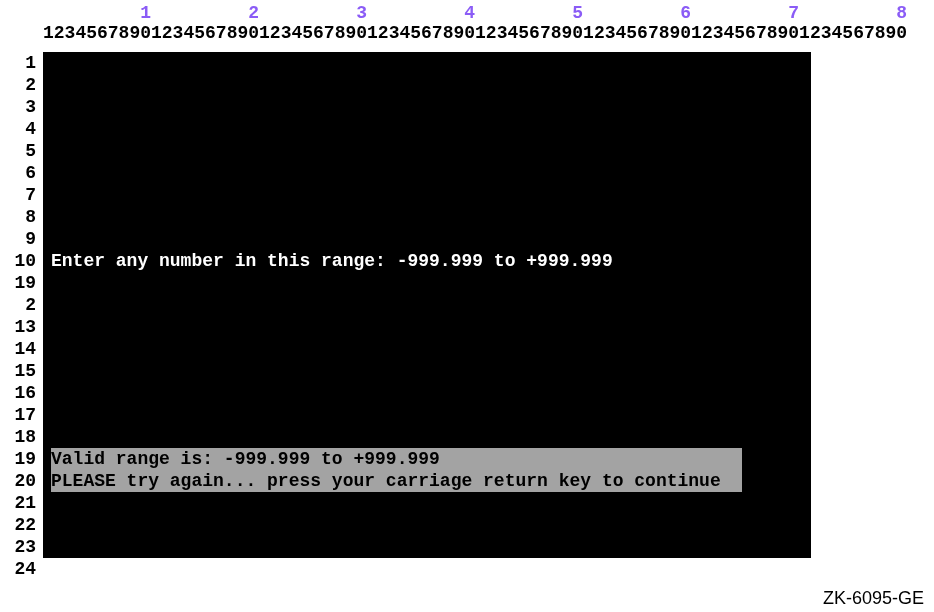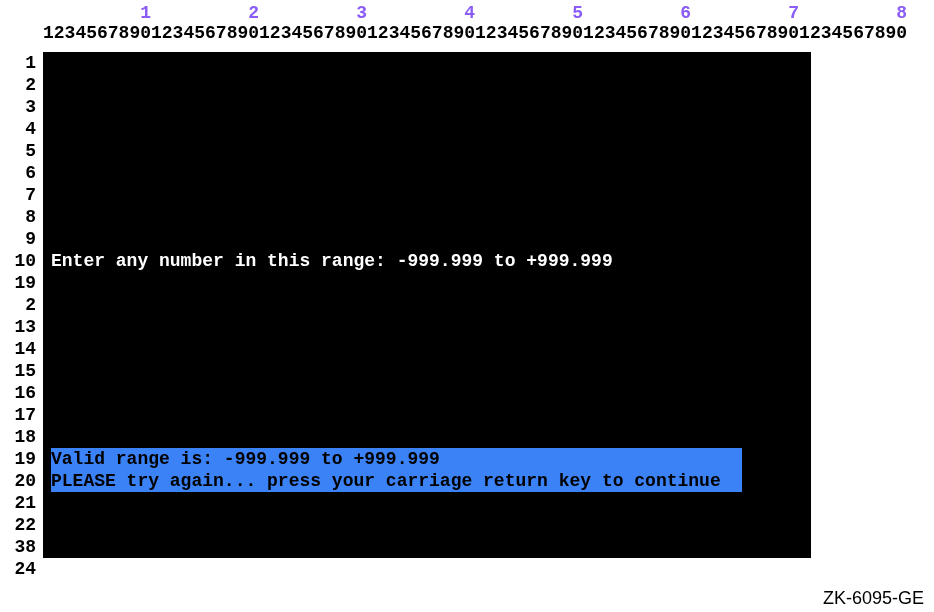--- a/index.html
+++ b/index.html
@@ -63,21 +63,21 @@
     }
     .term-row {
       height: 22px;
       line-height: 22px;
       font-size: 18px;
       white-space: pre;
       padding-left: 8px;
     }
     .inverse-block {
       display: inline-block;
-      background: #3b82f6;
+      background: #a3a3a3;
       color: #000;
       padding-right: 10px;
     }
     .footer-label {
       position: absolute;
       top: 588px;
       right: 10px;
       font-size: 18px;
       color: #000;
       font-weight: normal;
@@ -106,21 +106,21 @@
       <div class="row-num">13</div>
       <div class="row-num">14</div>
       <div class="row-num">15</div>
       <div class="row-num">16</div>
       <div class="row-num">17</div>
       <div class="row-num">18</div>
       <div class="row-num">19</div>
       <div class="row-num">20</div>
       <div class="row-num">21</div>
       <div class="row-num">22</div>
-      <div class="row-num">38</div>
+      <div class="row-num">23</div>
       <div class="row-num">24</div>
     </div>
   <div class="terminal" id="terminal">
       <div class="term-row"></div>
       <div class="term-row"></div>
       <div class="term-row"></div>
       <div class="term-row"></div>
       <div class="term-row"></div>
       <div class="term-row"></div>
       <div class="term-row"></div>

